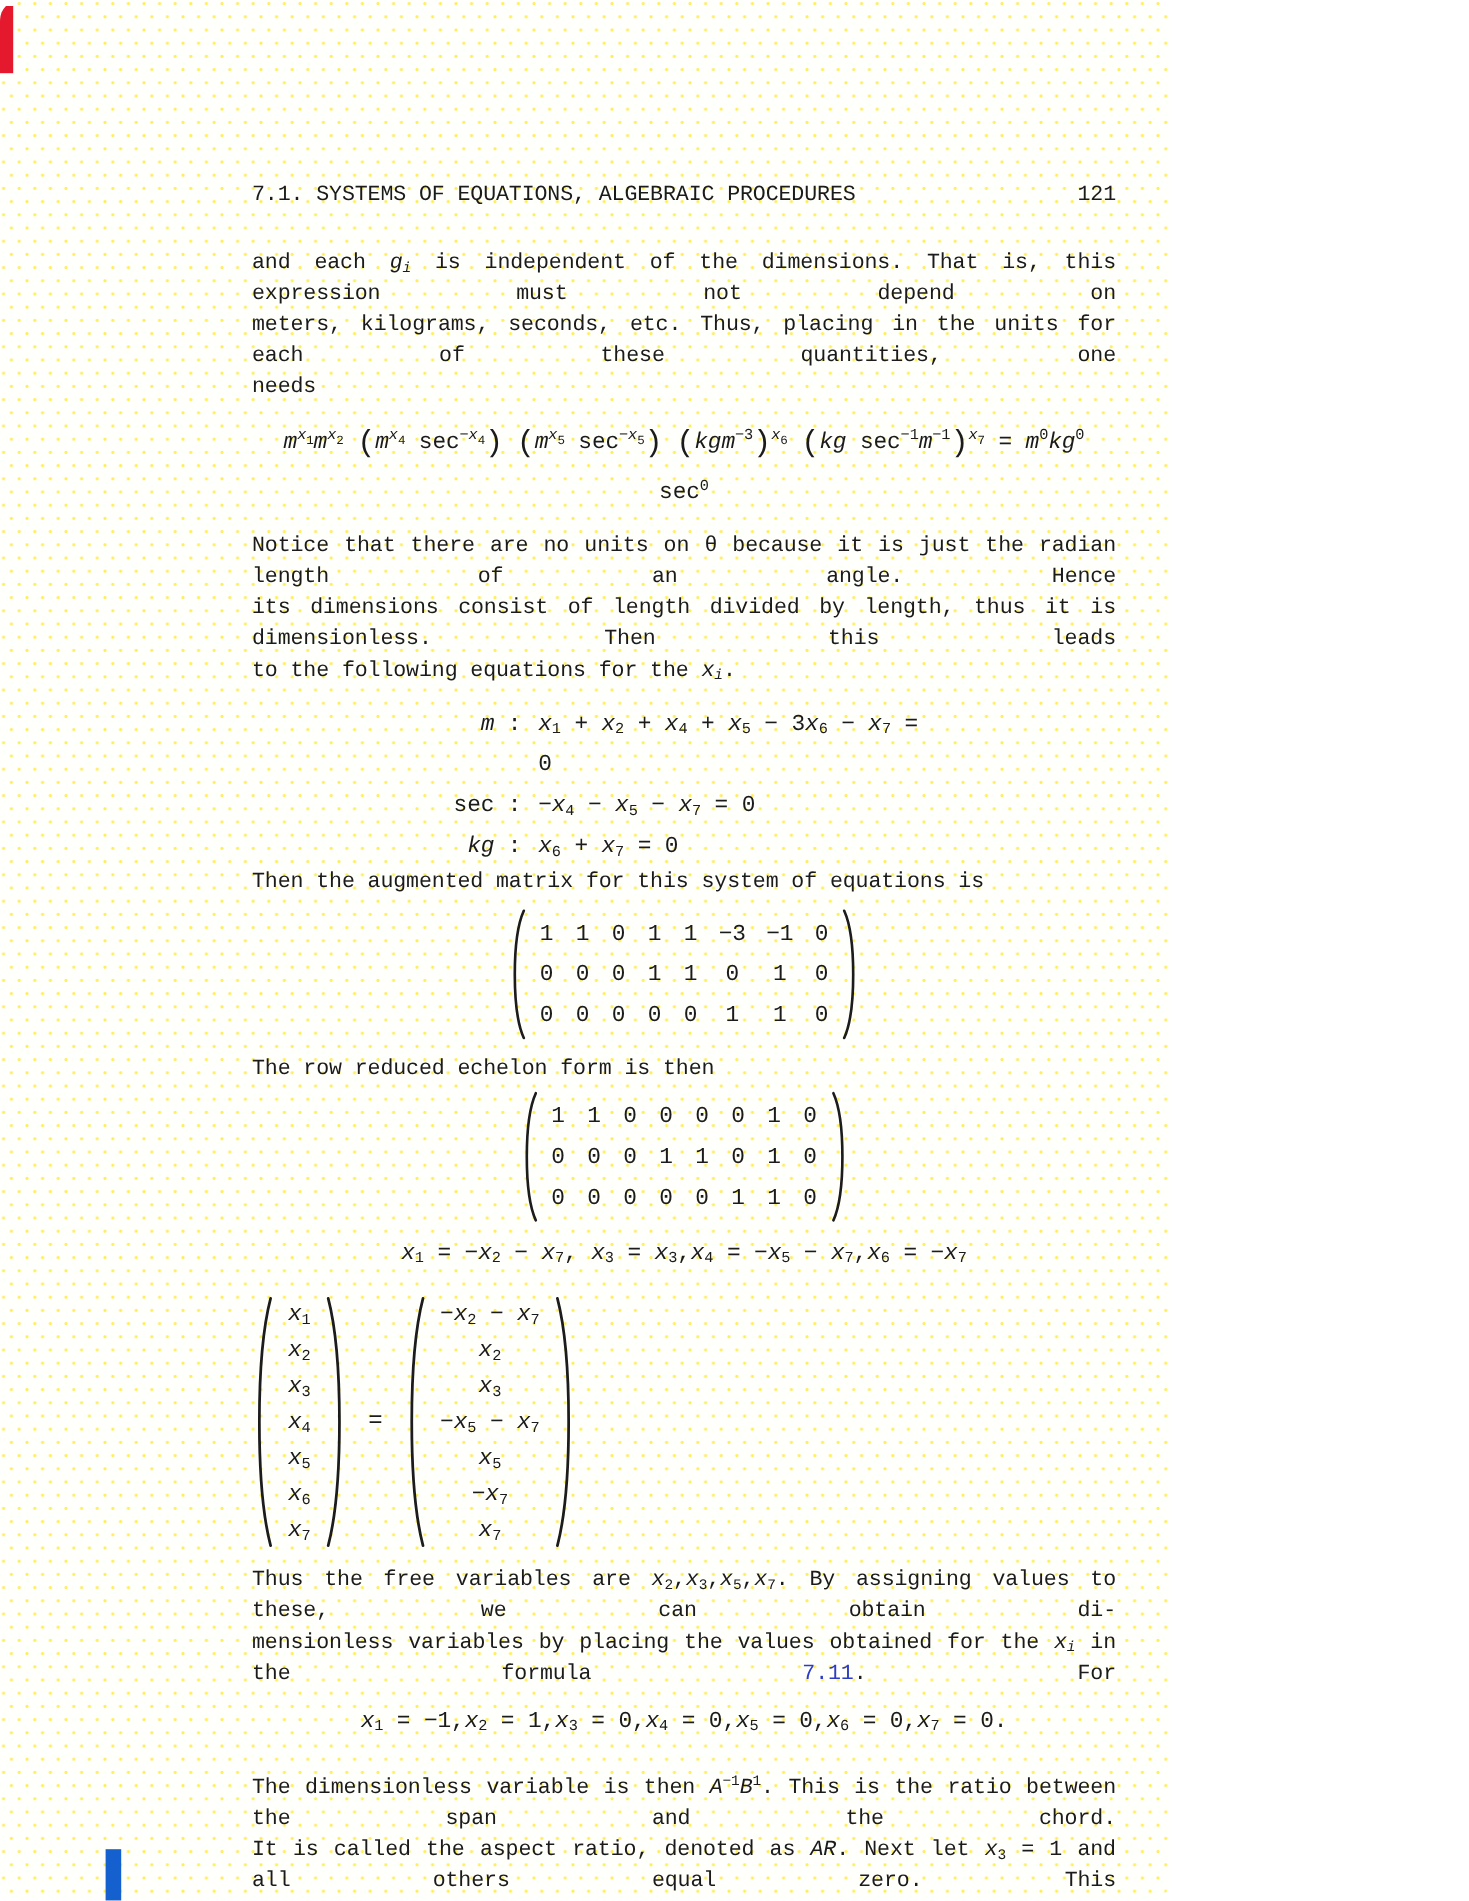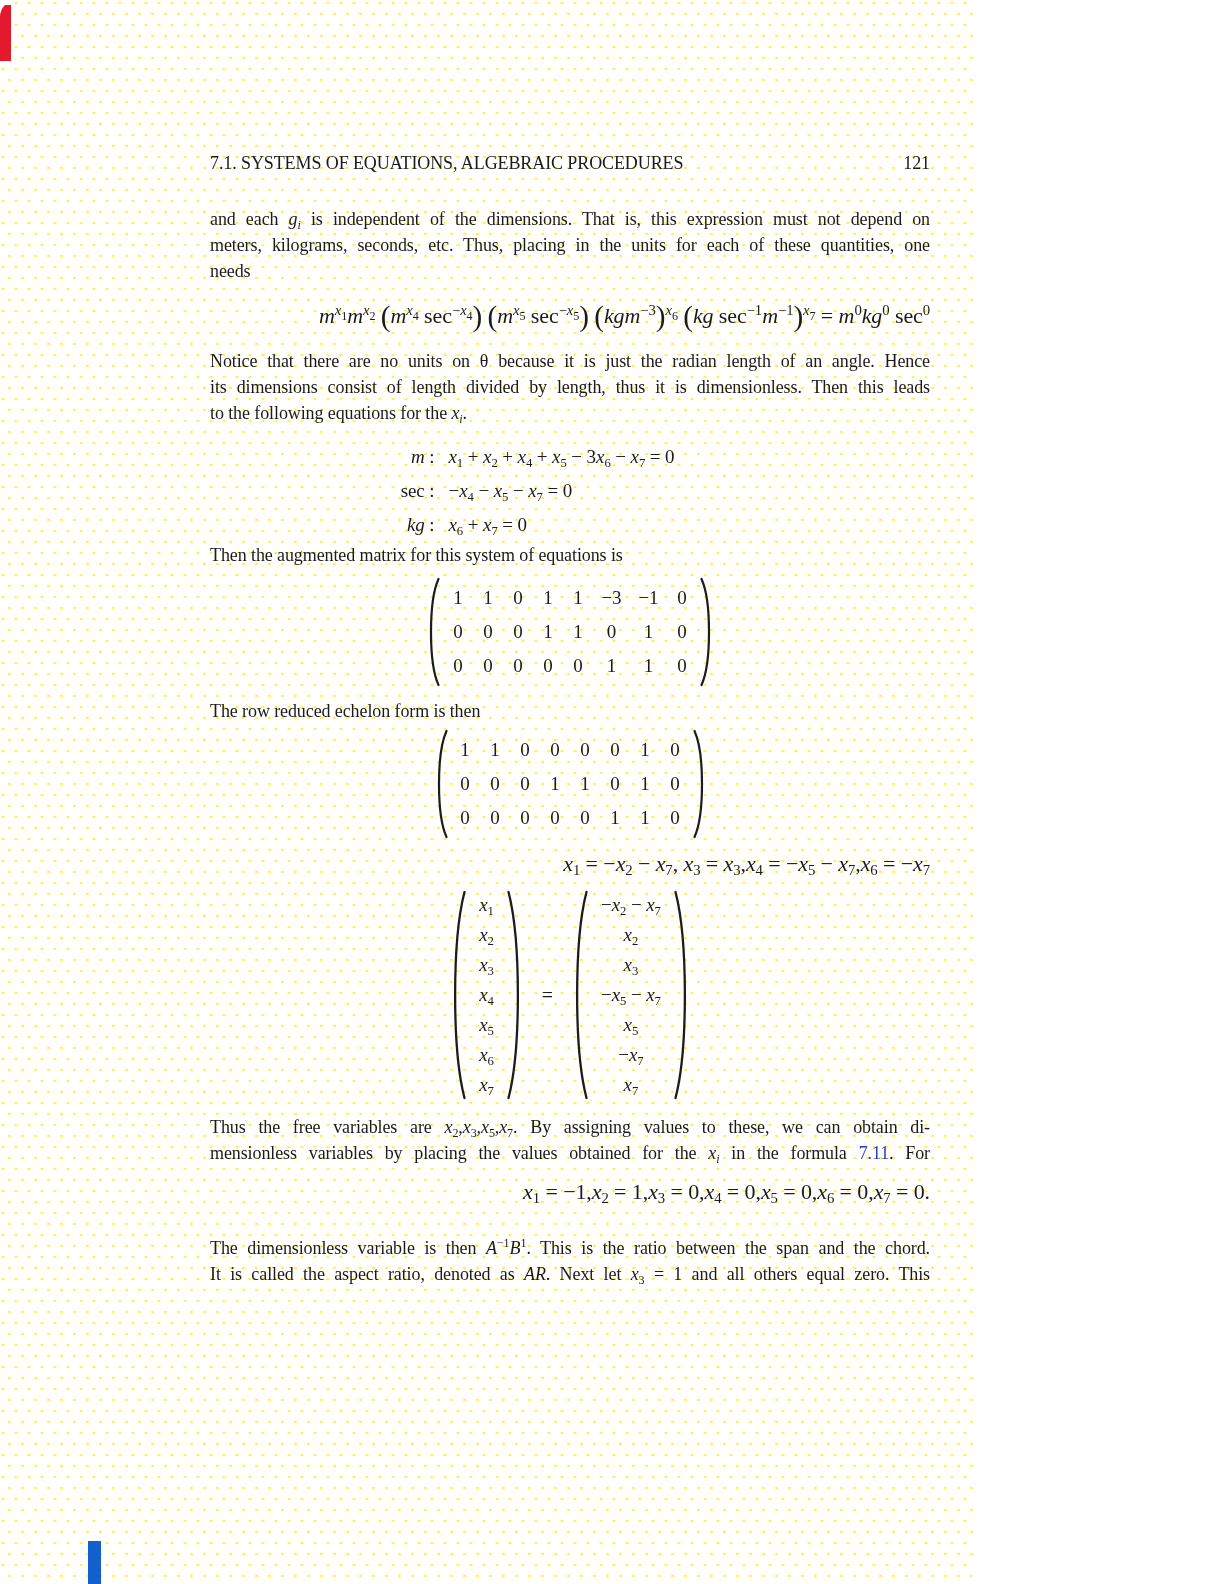--- a/index.html
+++ b/index.html
@@ -6,57 +6,57 @@
   .page{
     position:relative;
     width:975px;height:1584px;
     overflow:hidden;
     background-color:#fffffb;
     background-image:
       radial-gradient(circle, rgba(255,236,80,.9) 1.05px, rgba(255,236,80,0) 1.6px),
       radial-gradient(circle, rgba(255,236,80,.9) 1.05px, rgba(255,236,80,0) 1.6px);
     background-size:13px 22px,13px 22px;
     background-position:3px 3px,9.5px 14px;
-    font-family:Liberation Serif, serif;
+    font-family:Liberation Mono, monospace;
     color:#1b1b1b;
     border-radius:17px;
   }
   .edge-mark{position:absolute;}
   .edge-mark.red{left:0;top:5px;width:11px;height:56px;}
   .edge-mark.blue{left:88px;top:1541px;width:13px;height:43px;}
   .content{
     position:absolute;left:210px;top:150px;width:720px;
     font-size:18px;line-height:26px;letter-spacing:-0.1px;
   }
   .header-row{display:flex;justify-content:space-between;margin-bottom:30px;}
   .jl{text-align:justify;text-align-last:justify;}
   .jl.last{text-align-last:left;}
   .mi{font-style:italic;}
   .msub{font-size:67%;vertical-align:-0.22em;line-height:0;display:inline-block;transform:translateY(1px);}
   .msup{font-size:67%;vertical-align:0.55em;line-height:0;}
   .msup .msub{font-size:82%;transform:translateY(2px);}
   .mlink{color:var(--link-color,#2d3cc5);}
   .bp{font-size:133%;vertical-align:-0.1em;}
-  .eq{text-align:right;font-size:22px;}
+  .eq{text-align:center;font-size:19px;}
   .eq1{margin:12px 0 12px;line-height:40px;}
   .system{margin-top:14px;}
   .sysrow{display:grid;grid-template-columns:78px 335px;column-gap:14px;justify-content:center;line-height:34px;font-size:19px;}
   .syslabel{text-align:right;}
   .syseq{text-align:left;}
   .matrix-wrap{display:flex;justify-content:center;align-items:center;margin:8px 0 10px;}
   .matrix-wrap.m2{margin-top:4px;}
   .mgrid{display:grid;grid-template-columns:repeat(8,auto);column-gap:17px;line-height:34px;font-size:19px;margin:0 10px;align-self:center;}
   .mcell{text-align:center;min-width:13px;}
   .tline{margin-top:8px;}
   .tline.t1{margin-top:0;}
   .tline.t2{margin-top:8px;}
   .tline.t3{margin-top:4px;}
   .eqsol{margin-top:8px;line-height:28px;}
   .eqvals{margin-top:12px;line-height:28px;}
-  .vector-wrap{display:flex;justify-content:center;align-items:center;margin-top:10px;}
+  .vector-wrap{display:flex;align-items:center;margin-top:20px;}
   .vgrid{display:grid;grid-template-columns:auto;line-height:30px;font-size:19px;margin:0 12px;justify-items:center;align-self:center;}
   .veq{margin:0 18px;font-size:20px;}
   .p3{margin-top:12px;}
   .p4{margin-top:29px;}
   svg.paren{display:block;}
 </style>
 </head>
 <body>
 
 <div class="page">

